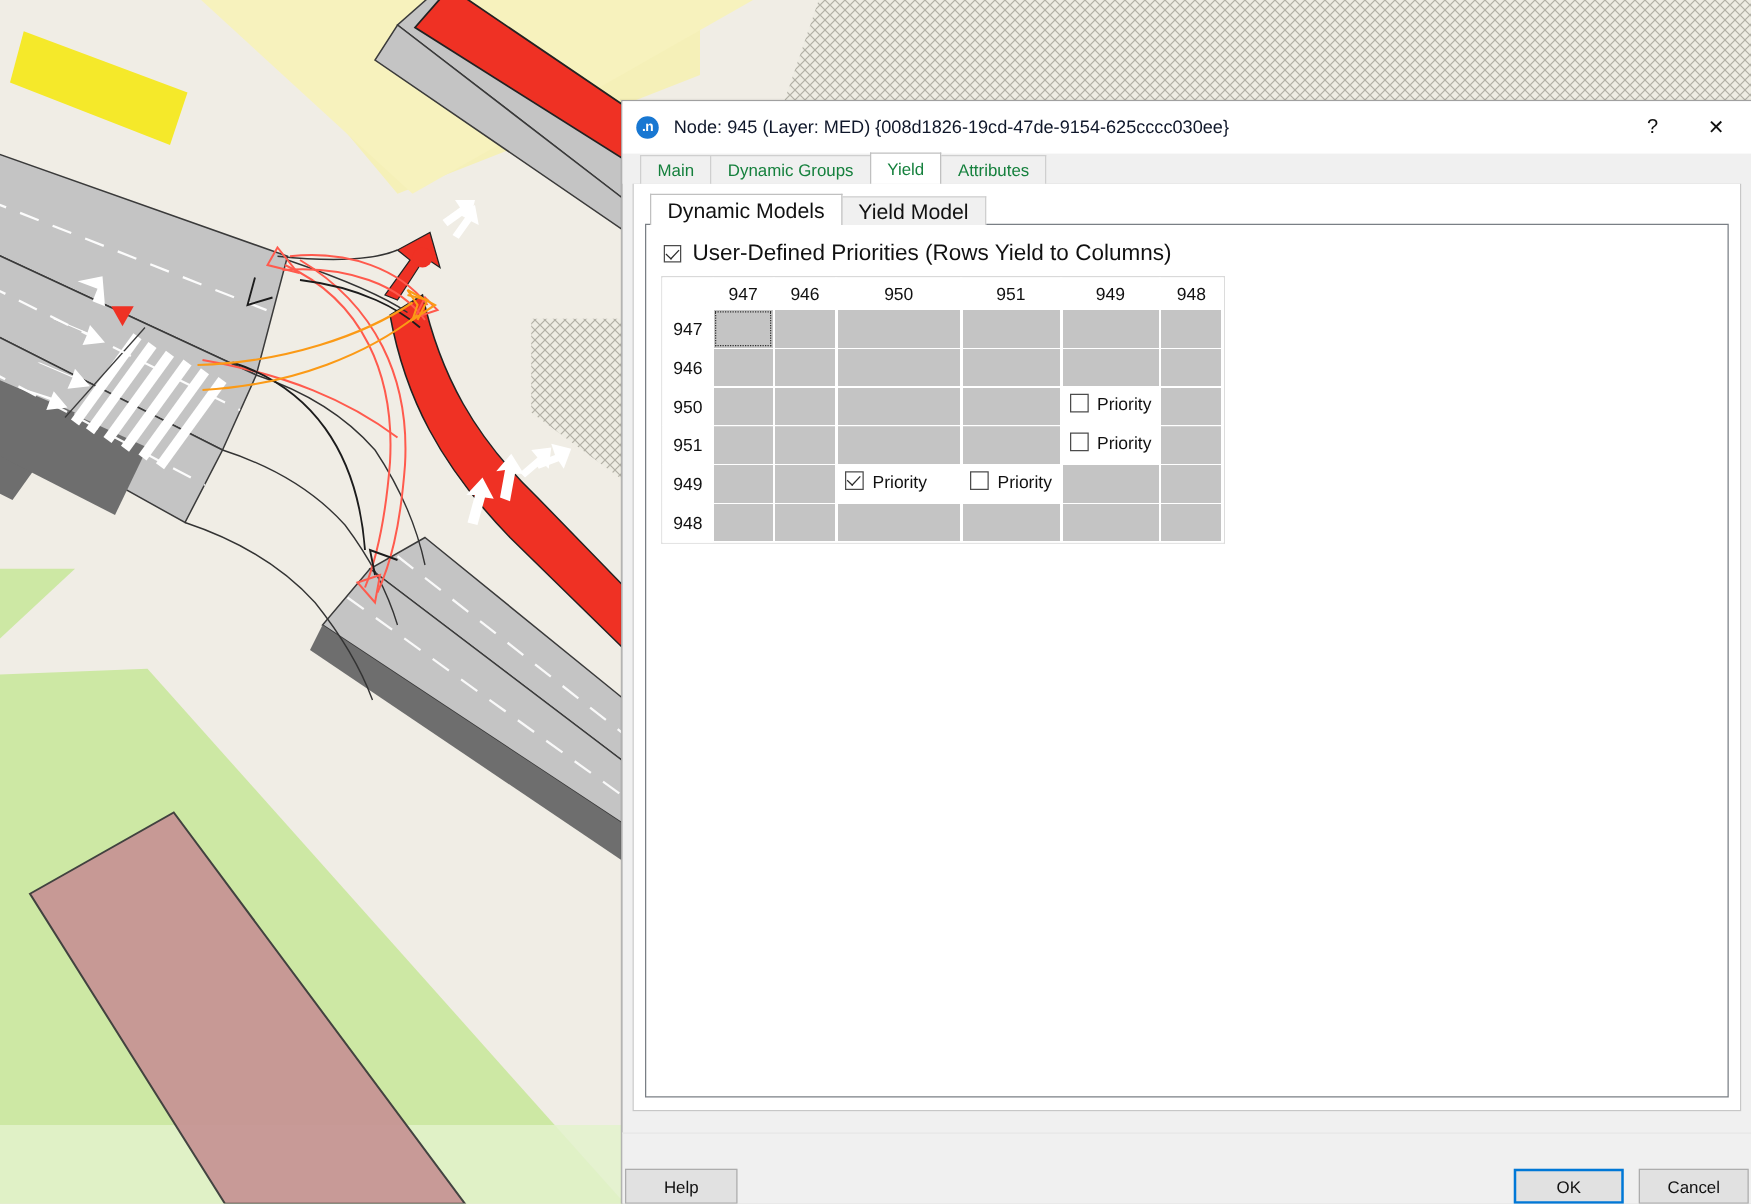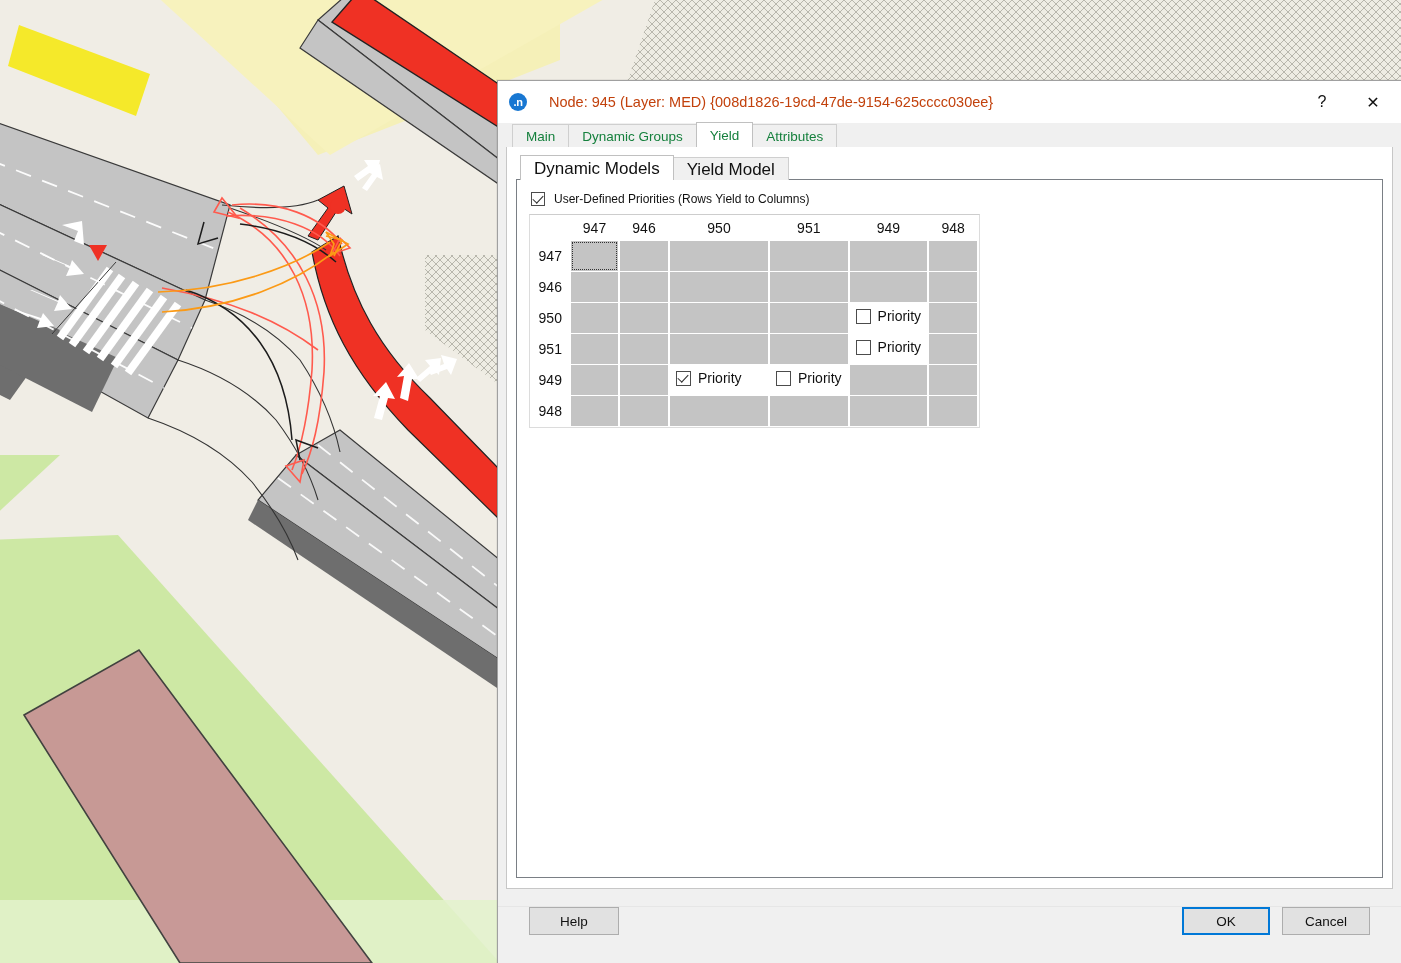--- a/index.html
+++ b/index.html
@@ -53,23 +53,23 @@
     color: #fff;
     font-size: 11px;
     font-weight: bold;
     display: flex;
     align-items: center;
     justify-content: center;
     flex: none;
     letter-spacing: -0.5px;
   }
   .title-text {
-    margin-left: 22px;
+    margin-left: 12px;
     font-size: 14.5px;
-    color: #c2410c;
+    color: #0f172a;
     white-space: nowrap;
   }
   .title-buttons {
     position: absolute;
     right: 0; top: 0;
     height: 42px;
     display: flex;
   }
   .title-btn {
     width: 46px;
@@ -197,21 +197,21 @@
     content: "";
     position: absolute;
     left: 3px; top: 0px;
     width: 5px; height: 9px;
     border: solid #2b2b2b;
     border-width: 0 1.6px 1.6px 0;
     transform: rotate(43deg);
   }
   .cbrow .cblabel {
     margin-left: 9px;
-    font-size: 12px;
+    font-size: 18px;
     color: #111;
     white-space: nowrap;
   }
 
   
   .gridwrap {
     border: 1px solid #dcdcdc;
     border-top: 1px solid #cdcdcd;
     display: inline-block;
     background: #701a75;
@@ -286,22 +286,22 @@
   .w951 { width: 77px; }
   .w949 { width: 75px; }
   .w948 { width: 48px; }
 
   
   .footer {
     flex: none;
     height: 56px;
     background: #f0f0f0;
     display: flex;
-    align-items: flex-start;
-    padding: 0 31px;
+    align-items: flex-end;
+    padding: 0 2px;
     border-top: 1px solid #e6e6e6;
     margin-top: 16px;
   }
   .winbtn {
     height: 28px;
     min-width: 88px;
     padding: 0 14px;
     font-size: 13.5px;
     font-family: "Liberation Sans", sans-serif;
     color: #111;

